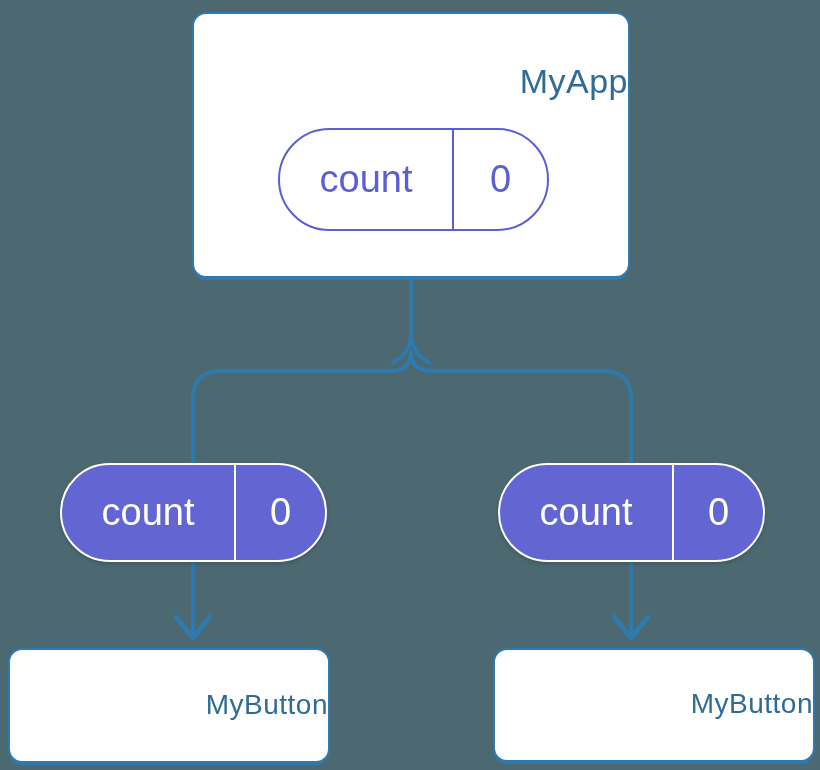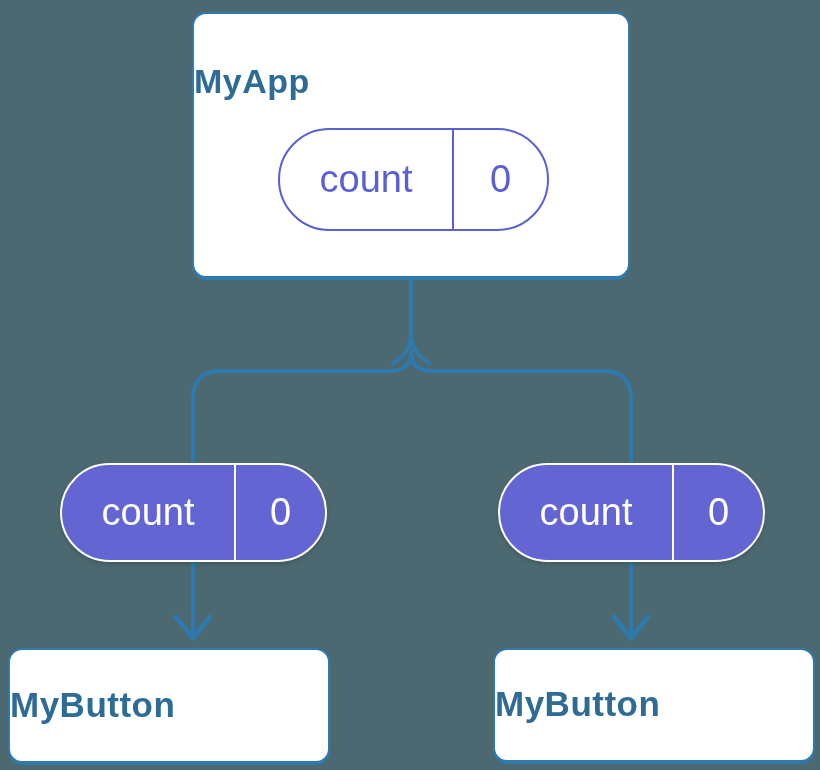--- a/index.html
+++ b/index.html
@@ -57,36 +57,36 @@
     height: 115px;
   }
   .card-child-right {
     left: 493px;
     top: 648px;
     width: 322px;
     height: 114px;
   }
   .card-title {
     color: var(--card-title, #2E6C96);
-    font-weight: bold;
-    text-align: left;
+    font-weight: normal;
+    text-align: right;
     letter-spacing: 0.5px;
   }
   .card-root .card-title {
     margin-top: 48px;
     font-size: 34px;
   }
   .card-child-left .card-title,
   .card-child-right .card-title {
     position: absolute;
     left: 0;
     right: 0;
     top: 50%;
     transform: translateY(-52%);
-    font-size: 35px;
+    font-size: 28px;
   }
   .pill {
     position: absolute;
     z-index: 3;
     display: flex;
     align-items: stretch;
     box-sizing: border-box;
     border-radius: 60px;
     font-size: 38px;
   }

